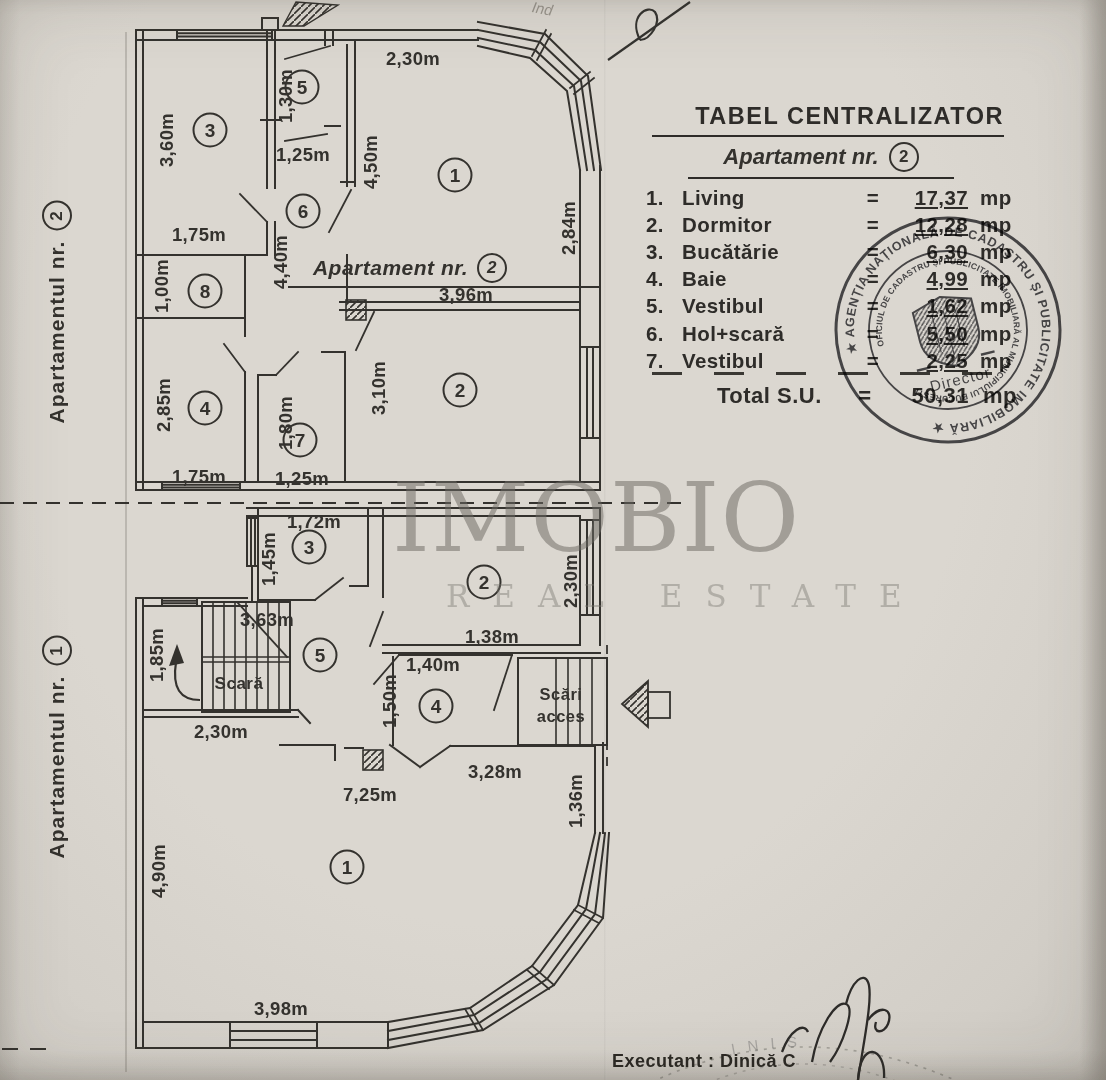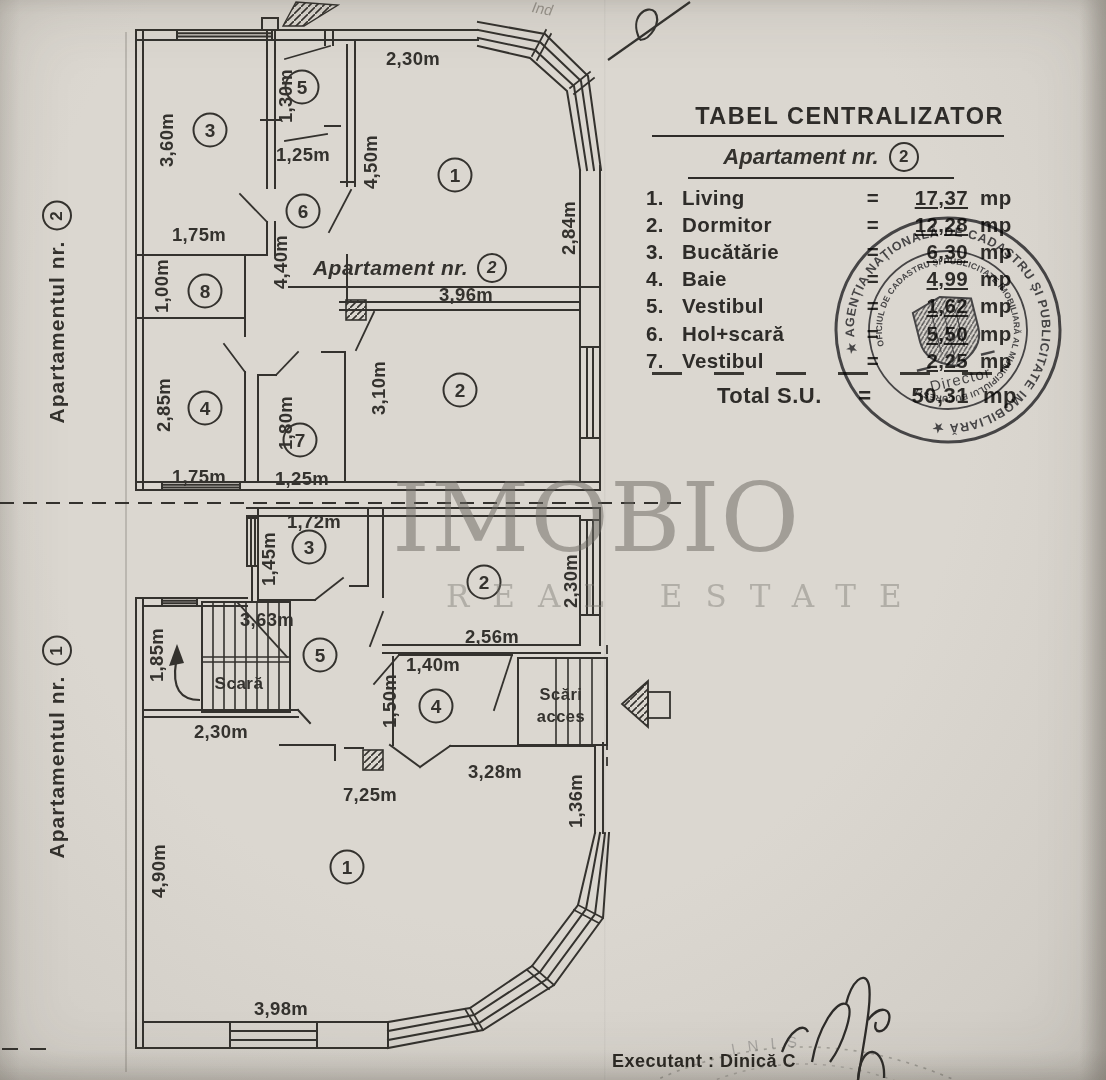--- a/index.html
+++ b/index.html
@@ -238,21 +238,21 @@
 <span class="dim" style="left:466px;top:295px">3,96m</span>
 <span class="dim v" style="left:162px;top:286px">1,00m</span>
 <span class="dim v" style="left:164px;top:405px">2,85m</span>
 <span class="dim v" style="left:286px;top:423px">1,80m</span>
 <span class="dim v" style="left:379px;top:388px">3,10m</span>
 <span class="dim" style="left:199px;top:477px">1,75m</span>
 <span class="dim" style="left:302px;top:479px">1,25m</span>
 <span class="dim" style="left:314px;top:522px">1,72m</span>
 <span class="dim v" style="left:269px;top:559px">1,45m</span>
 <span class="dim v" style="left:571px;top:581px">2,30m</span>
-<span class="dim" style="left:492px;top:637px">2,56m</span>
+<span class="dim" style="left:492px;top:637px">1,38m</span>
 <span class="dim" style="left:267px;top:620px">3,63m</span>
 <span class="dim v" style="left:157px;top:655px">1,85m</span>
 <span class="dim" style="left:221px;top:732px">2,30m</span>
 <span class="dim" style="left:433px;top:665px">1,40m</span>
 <span class="dim v" style="left:390px;top:701px">1,50m</span>
 <span class="dim" style="left:495px;top:772px">3,28m</span>
 <span class="dim" style="left:370px;top:795px">7,25m</span>
 <span class="dim v" style="left:576px;top:801px">1,36m</span>
 <span class="dim v" style="left:159px;top:871px">4,90m</span>
 <span class="dim" style="left:281px;top:1009px">3,98m</span>

